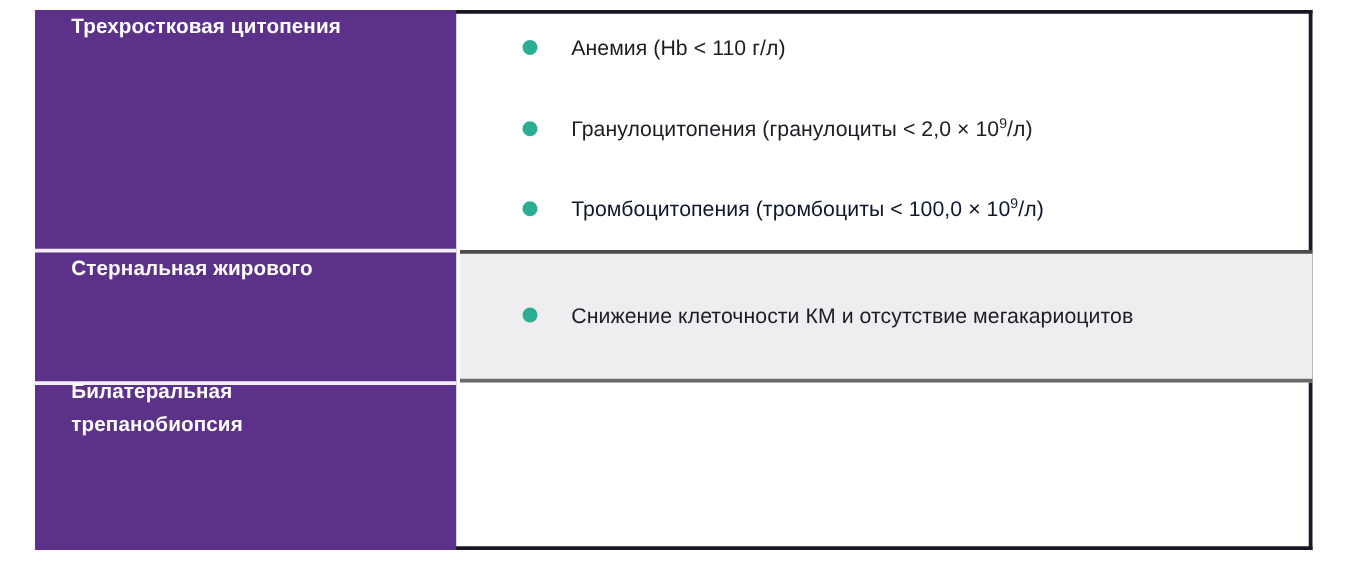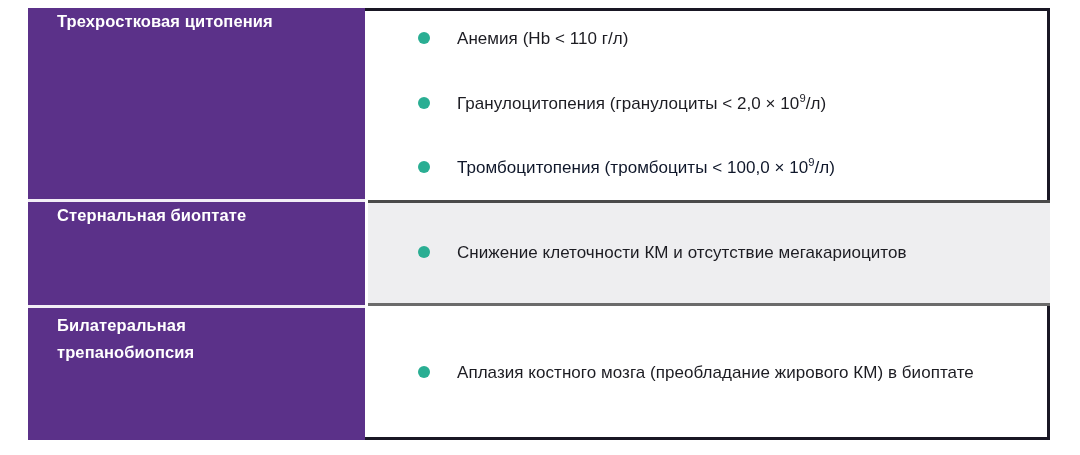--- a/index.html
+++ b/index.html
@@ -128,21 +128,21 @@
   }
   .bullet-text sup {
     font-size: 0.66em;
     vertical-align: super;
     line-height: 0;
   }
 
   
   #label-0 { top: 0px;   height: 191px; }
   #label-1 { top: 194px; height: 103px; }
-  #label-2 { top: 304px; height: 136px; }
+  #label-2 { top: 292px; height: 136px; }
 
   #divider-0 { top: 191px; }
   #divider-1 { top: 297px; }
 
   #cell-0 { top: 0px;   height: 192px; }
   #cell-1 { top: 192px; height: 106px; }
   #cell-2 { top: 298px; height: 134px; }
 </style>
 </head>
 <body>
@@ -153,21 +153,21 @@
 
   <div class="label-col" style="background: rgb(91, 49, 137);">
 
     <div class="label-cell" id="label-0">
       <span class="label-text" style="color: rgb(255, 255, 255);">Трехростковая цитопения</span>
     </div>
 
     <div class="label-divider" id="divider-0"></div>
 
     <div class="label-cell" id="label-1">
-      <span class="label-text" style="color: rgb(255, 255, 255);">Стернальная биоптате</span>
+      <span class="label-text" style="color: rgb(255, 255, 255);">Стернальная жирового</span>
     </div>
 
     <div class="label-divider" id="divider-1"></div>
 
     <div class="label-cell" id="label-2">
       <span class="label-text" style="color: rgb(255, 255, 255);">Билатеральная
 трепанобиопсия</span>
     </div>
 
   </div>
@@ -189,22 +189,16 @@
       </div>
     </div>
 
     <div class="content-cell shaded" id="cell-1" style="background: rgb(238, 238, 240);">
       <div class="bullet-row">
         <span class="bullet-dot" style="background: rgb(42, 174, 147);"></span>
         <span class="bullet-text" style="color: rgb(28, 28, 34);">Снижение клеточности КМ и отсутствие мегакариоцитов</span>
       </div>
     </div>
 
-    <div class="content-cell" id="cell-2">
-      <div class="bullet-row">
-        <span class="bullet-dot" style="background: rgb(42, 174, 147);"></span>
-        <span class="bullet-text" style="color: rgb(28, 28, 34);">Аплазия костного мозга (преобладание жирового КМ) в биоптате</span>
-      </div>
-    </div>
 
   </div>
 
 </div>
 
 </body></html>

